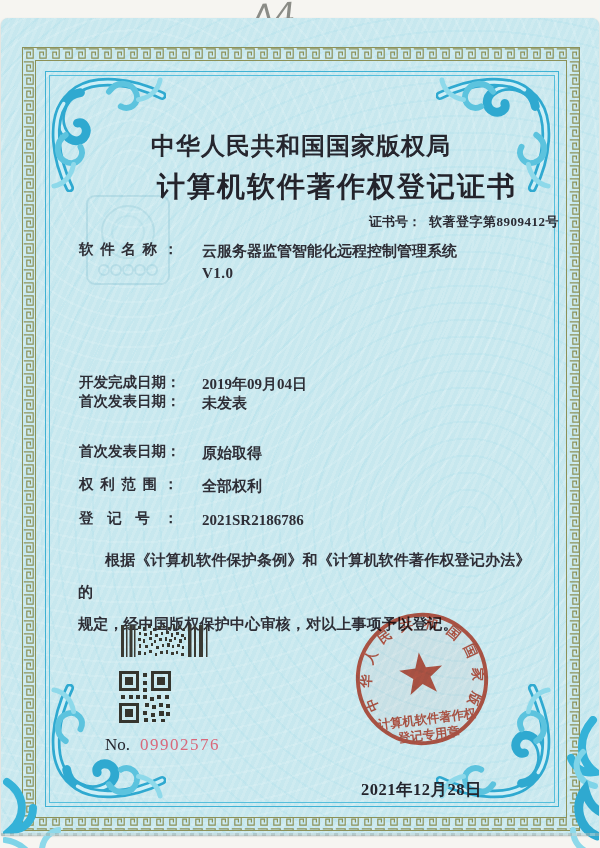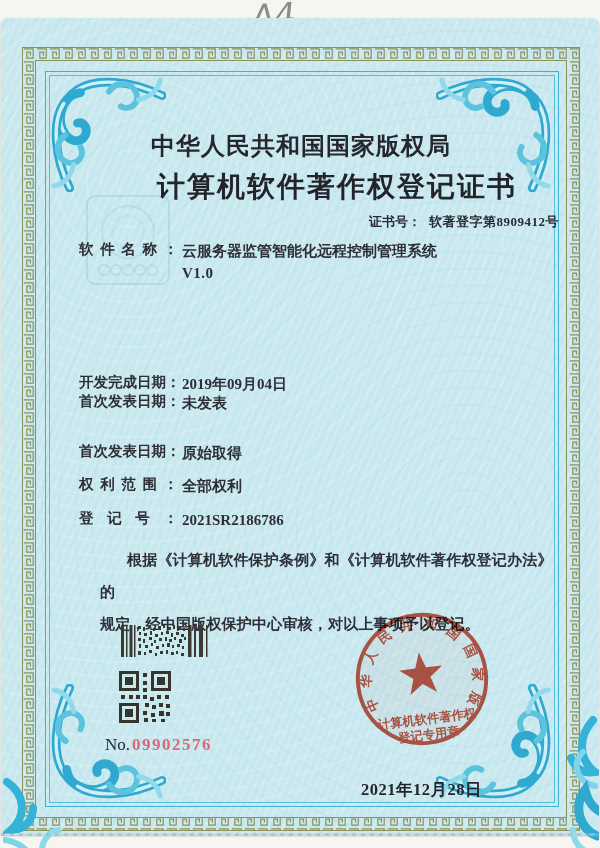--- a/index.html
+++ b/index.html
@@ -32,33 +32,33 @@
   .authority{position:absolute;left:0;width:600px;top:112px;text-align:center;
     font-size:24px;font-weight:bold;letter-spacing:1px;color:#26262e;}
   .cert-title{position:absolute;left:0;width:600px;top:150px;text-align:center;
     font-size:28px;font-weight:bold;letter-spacing:2px;color:#23232b;padding-left:36px;}
   .cert-no{position:absolute;left:368px;top:195px;font-size:13px;font-weight:bold;color:#2b2b33;}
   .cert-no .v{margin-left:8px;letter-spacing:.5px;}
   
   .row{position:absolute;left:78px;color:#2e2e36;font-weight:bold;white-space:nowrap;}
   .lbl{display:inline-block;width:99px;font-size:14.5px;text-align:justify;text-align-last:justify;
        vertical-align:top;}
-  .val{display:inline-block;margin-left:4px;font-size:15px;vertical-align:top;line-height:22px;}
+  .val{display:inline-block;margin-left:24px;font-size:15px;vertical-align:top;line-height:22px;}
   .val .l2{display:block;letter-spacing:.5px;}
   .r0{top:222px;} .r1{top:289px;} .r2{top:355px;text-decoration:underline;} .r3{top:374px;}
   .r4{top:424px;} .r5{top:457px;} .r6{top:491px;}
   
   .body-text{position:absolute;left:77px;top:526px;width:458px;font-size:15px;font-weight:bold;
-    color:#2e2e36;line-height:32px;letter-spacing:.2px;margin-left:22px;}
+    color:#2e2e36;line-height:32px;letter-spacing:.2px;}
   .body-text .l1{text-indent:27px;}
   
   .barcode{position:absolute;left:120px;top:607px;}
   .qrcode{position:absolute;left:118px;top:653px;}
   .no-line{position:absolute;left:104px;top:717px;font-size:17px;color:#26262e;}
-  .no-line .serial{color:#d9687a;margin-left:2px;letter-spacing:1.5px;font-weight:bold;}
+  .no-line .serial{color:#d9687a;margin-left:10px;letter-spacing:1.5px;}
   .seal{position:absolute;left:348px;top:588px;mix-blend-mode:multiply;opacity:.92;}
   .date{position:absolute;left:360px;top:721px;font-size:16.5px;font-weight:bold;color:#24242c;letter-spacing:.5px;margin-top:40px;}
   
   .a4-note{position:absolute;left:252px;top:-4px;font-size:33px;color:#8b8c86;
     font-family:"DejaVu Sans",sans-serif;transform:rotate(-4deg) skewX(-10deg);font-weight:400;}
   .emboss{position:absolute;left:84px;top:176px;opacity:.55;}
 </style>
 </head>
 <body>
 

